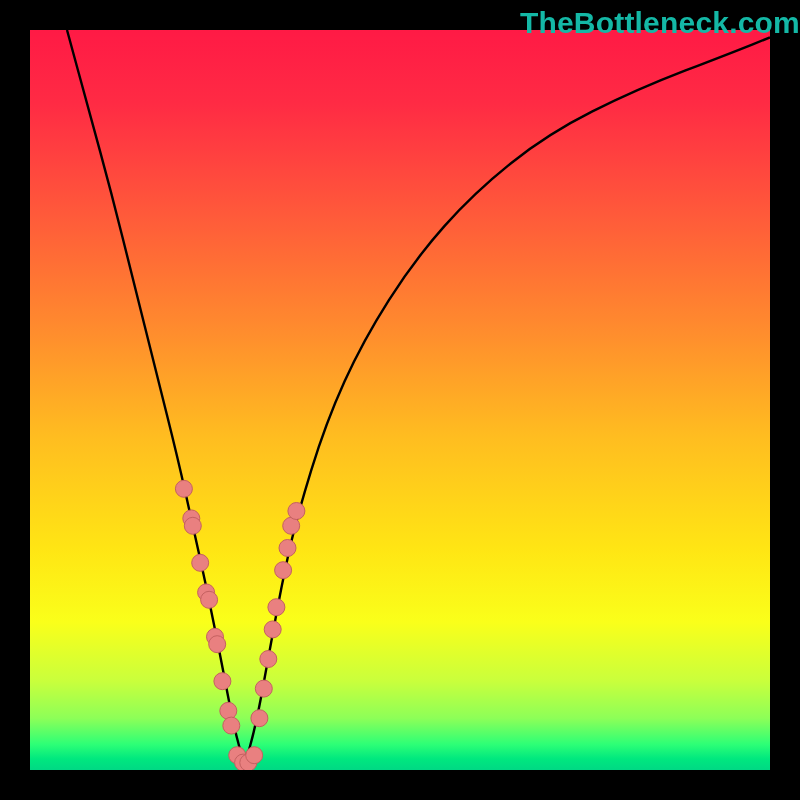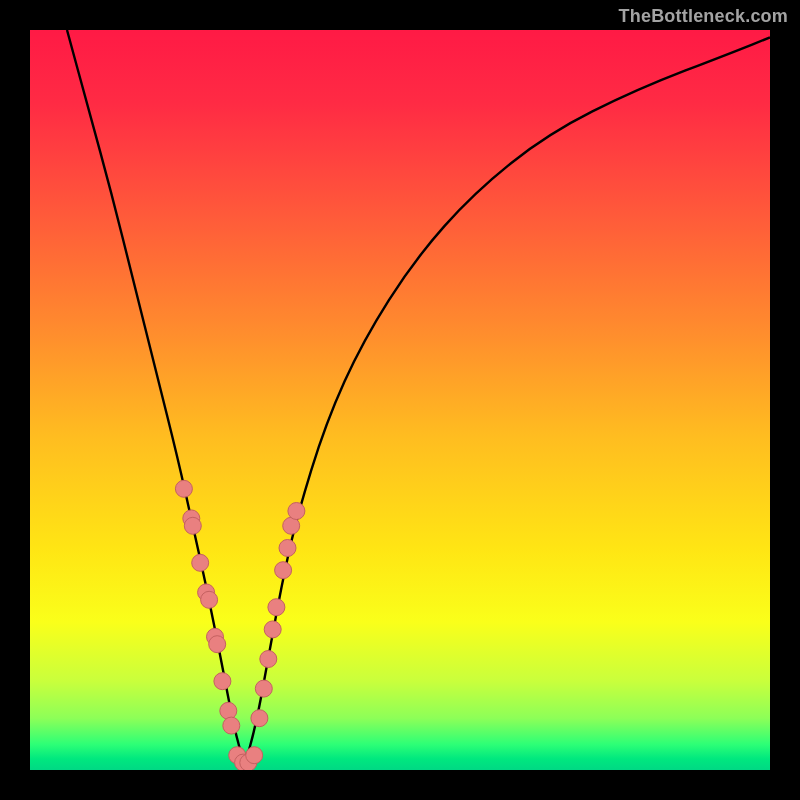--- a/index.html
+++ b/index.html
@@ -28,24 +28,24 @@
   }
   .gradient {
     position: absolute;
     left: 0; top: 0;
     width: 100%;
     height: 100%;
   }
   .watermark {
     position: absolute;
     top: 6px;
-    right: 12px;
-    font-size: 18px;
+    right: 0;
+    font-size: 30px;
     font-weight: 600;
-    color: #a3a3a3;
+    color: #14b8a6;
     letter-spacing: 0.2px;
   }
   svg {
     position: absolute;
     left: 0; top: 0;
   }
 </style>
 </head>
 <body>
 

